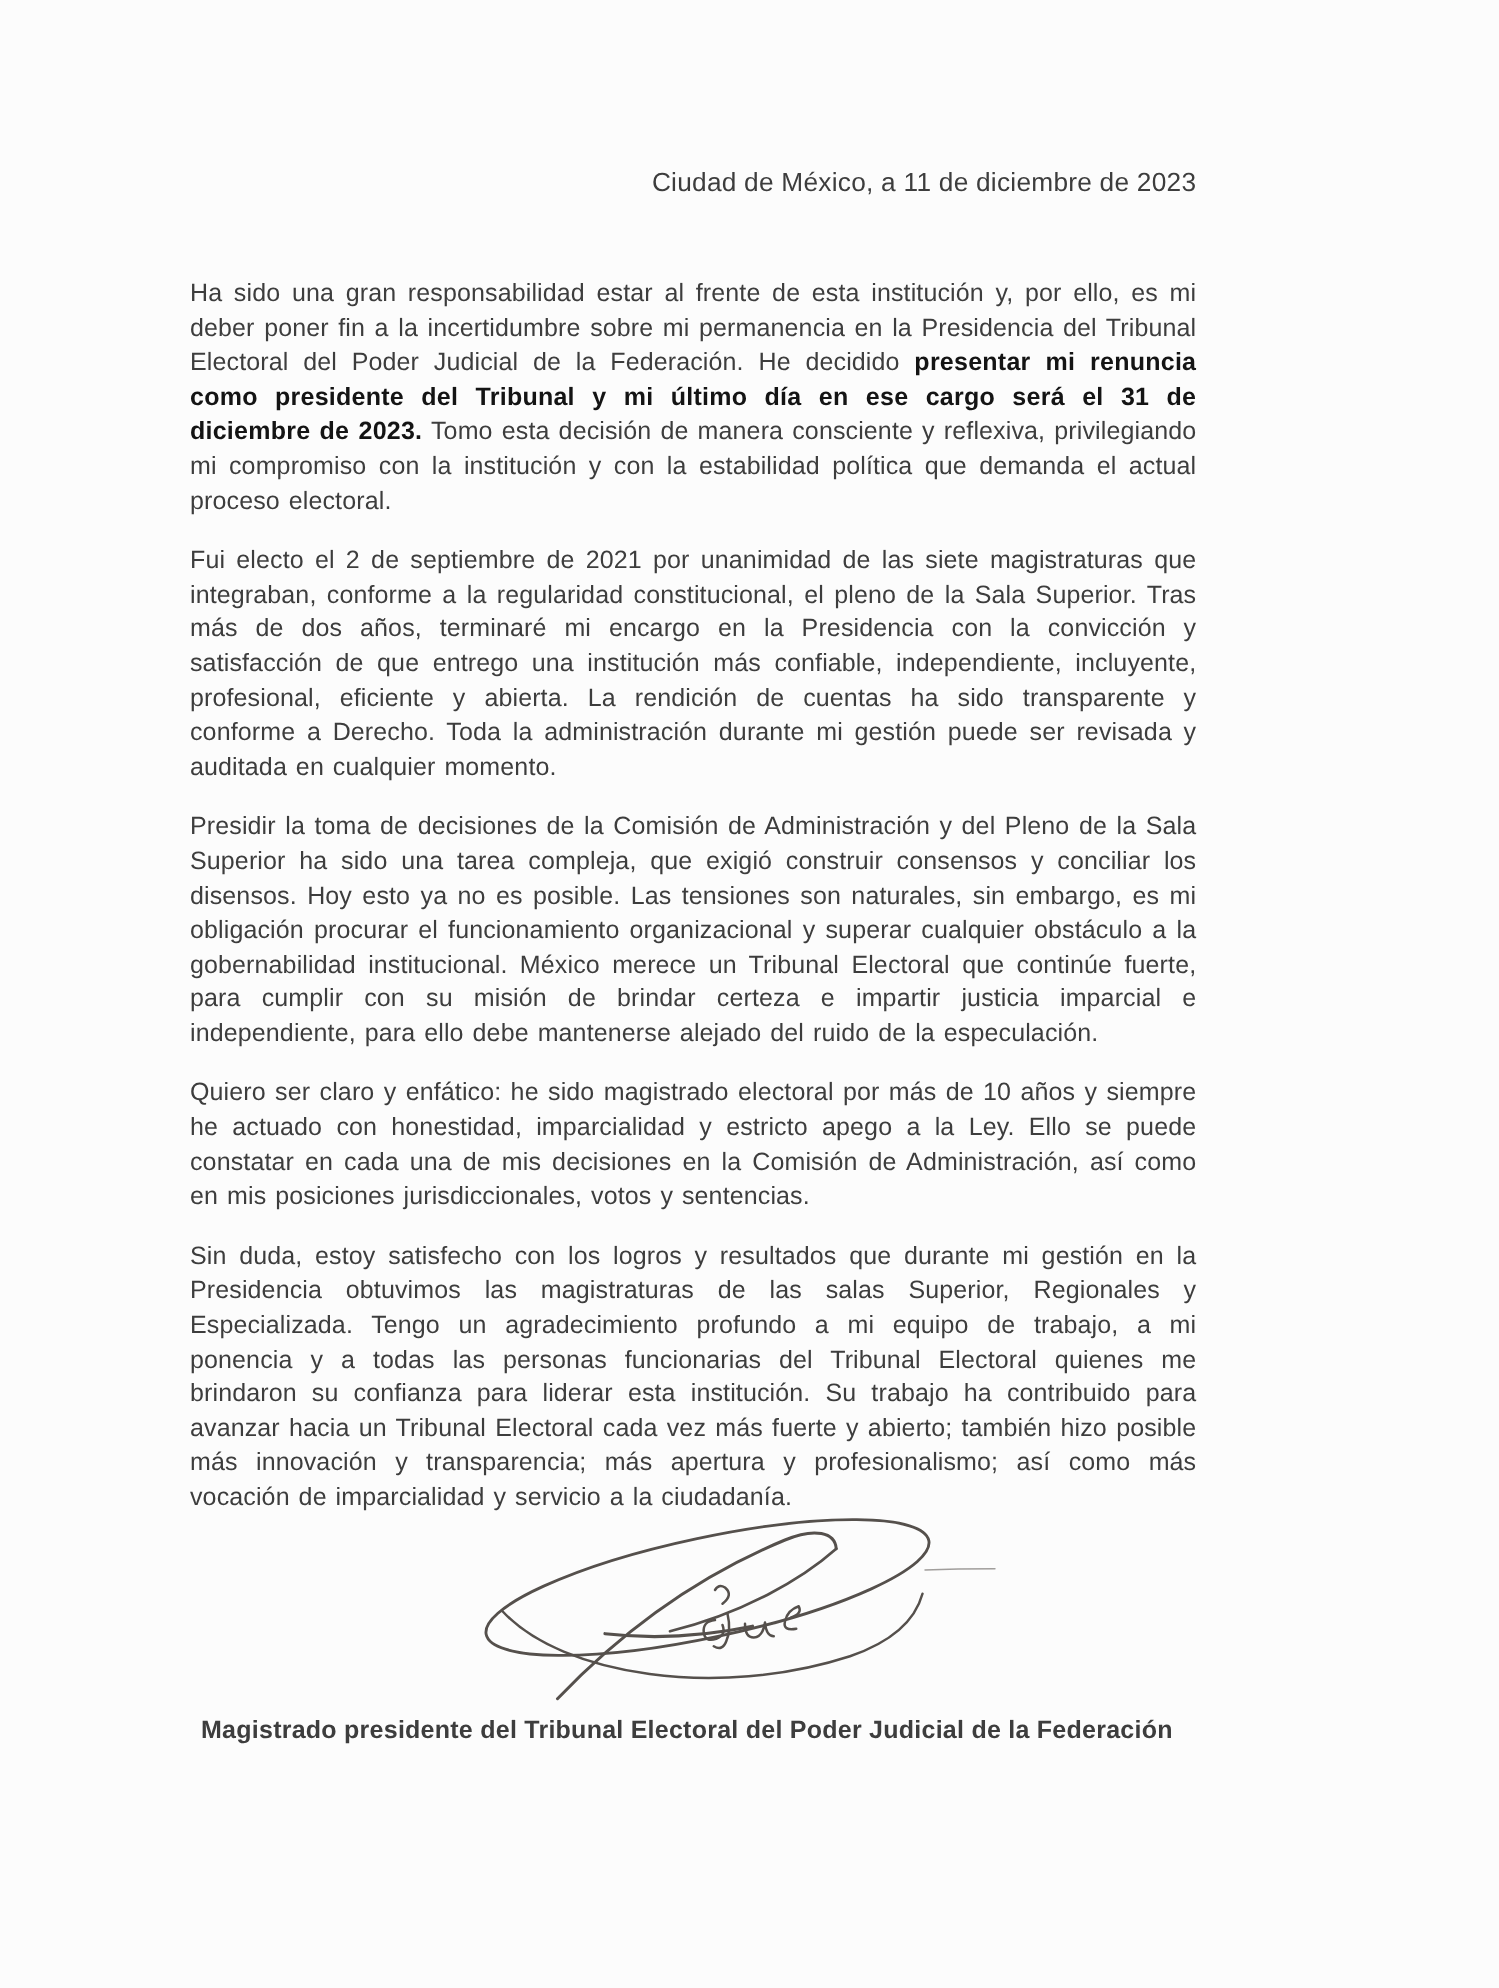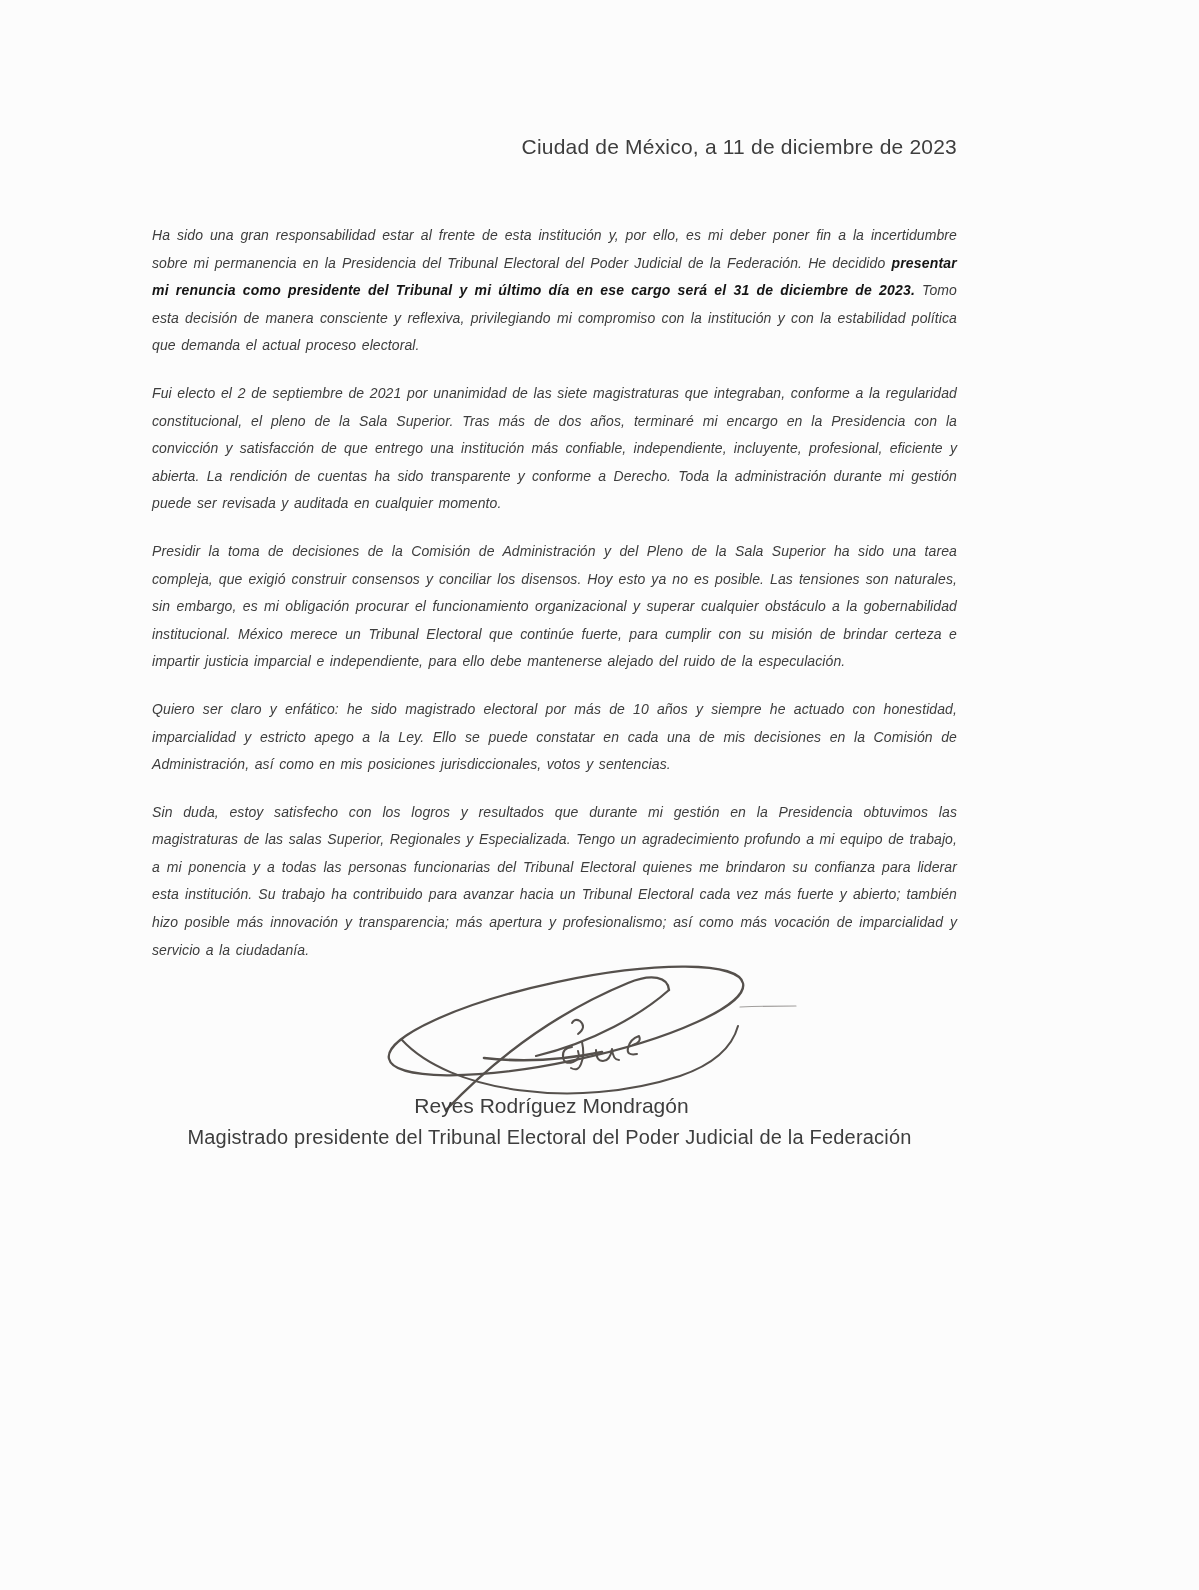--- a/index.html
+++ b/index.html
@@ -20,27 +20,26 @@
     overflow:hidden;
   }
   .dateline{
     font-size:21px;
     line-height:27px;
     text-align:right;
     letter-spacing:.2px;
     margin:0 0 62px 0;
   }
   .letter-body p{
-    font-size:14px;
+    font-size:20px;
     line-height:27.6px;
     text-align:justify;
     letter-spacing:.1px;
     word-spacing:1.5px;
     margin:0 0 20px 0;
-    font-style:italic;
   }
   .seg-bold{
     font-weight:bold;
     color:var(--ink-bold);
     letter-spacing:.2px;
   }
   .signature-block{position:relative;margin-top:-6px;}
   .sig-svg{
     display:block;
     width:430px;height:165px;
@@ -57,20 +56,21 @@
     font-size:21px;
     line-height:26px;
     margin:-24px 0 0 -6px;
   }
   .sig-title{
     text-align:center;
     font-size:20px;
     line-height:25px;
     letter-spacing:.2px;
     margin:6px 0 0 -10px;
+    font-weight:bold;
   }
 </style>
 </head>
 <body>
 
 <div class="sheet">
 
   <div class="dateline">Ciudad de México, a 11 de diciembre de 2023</div>
 
   <div class="letter-body">
@@ -101,18 +101,17 @@
 
       <path class="sigstroke" stroke-width="2" d="M 198,82 q 9,-7 2,-13 q -5,-3 -8,2"></path>
 
       <path class="sigstroke" stroke-width="2" d="M 202,90 q 3,13 -1,22 q -3,8 -10,4"></path>
 
       <path class="sigstroke" stroke-width="2" d="M 216,98 q 0,11 7,11 q 7,0 9,-12 q 1,11 7,11"></path>
 
       <path class="sigstroke" stroke-width="2" d="M 253,93 q 9,-3 6,-9 q -9,3 -11,12 q -2,8 9,6"></path>
     </svg>
 
-    <div class="sig-name">Reyes Rodríguez Mondragón</div>
 
     <div class="sig-title">Magistrado presidente del Tribunal Electoral del Poder Judicial de la Federación</div>
   </div>
 
 </div>
 
 </body></html>

